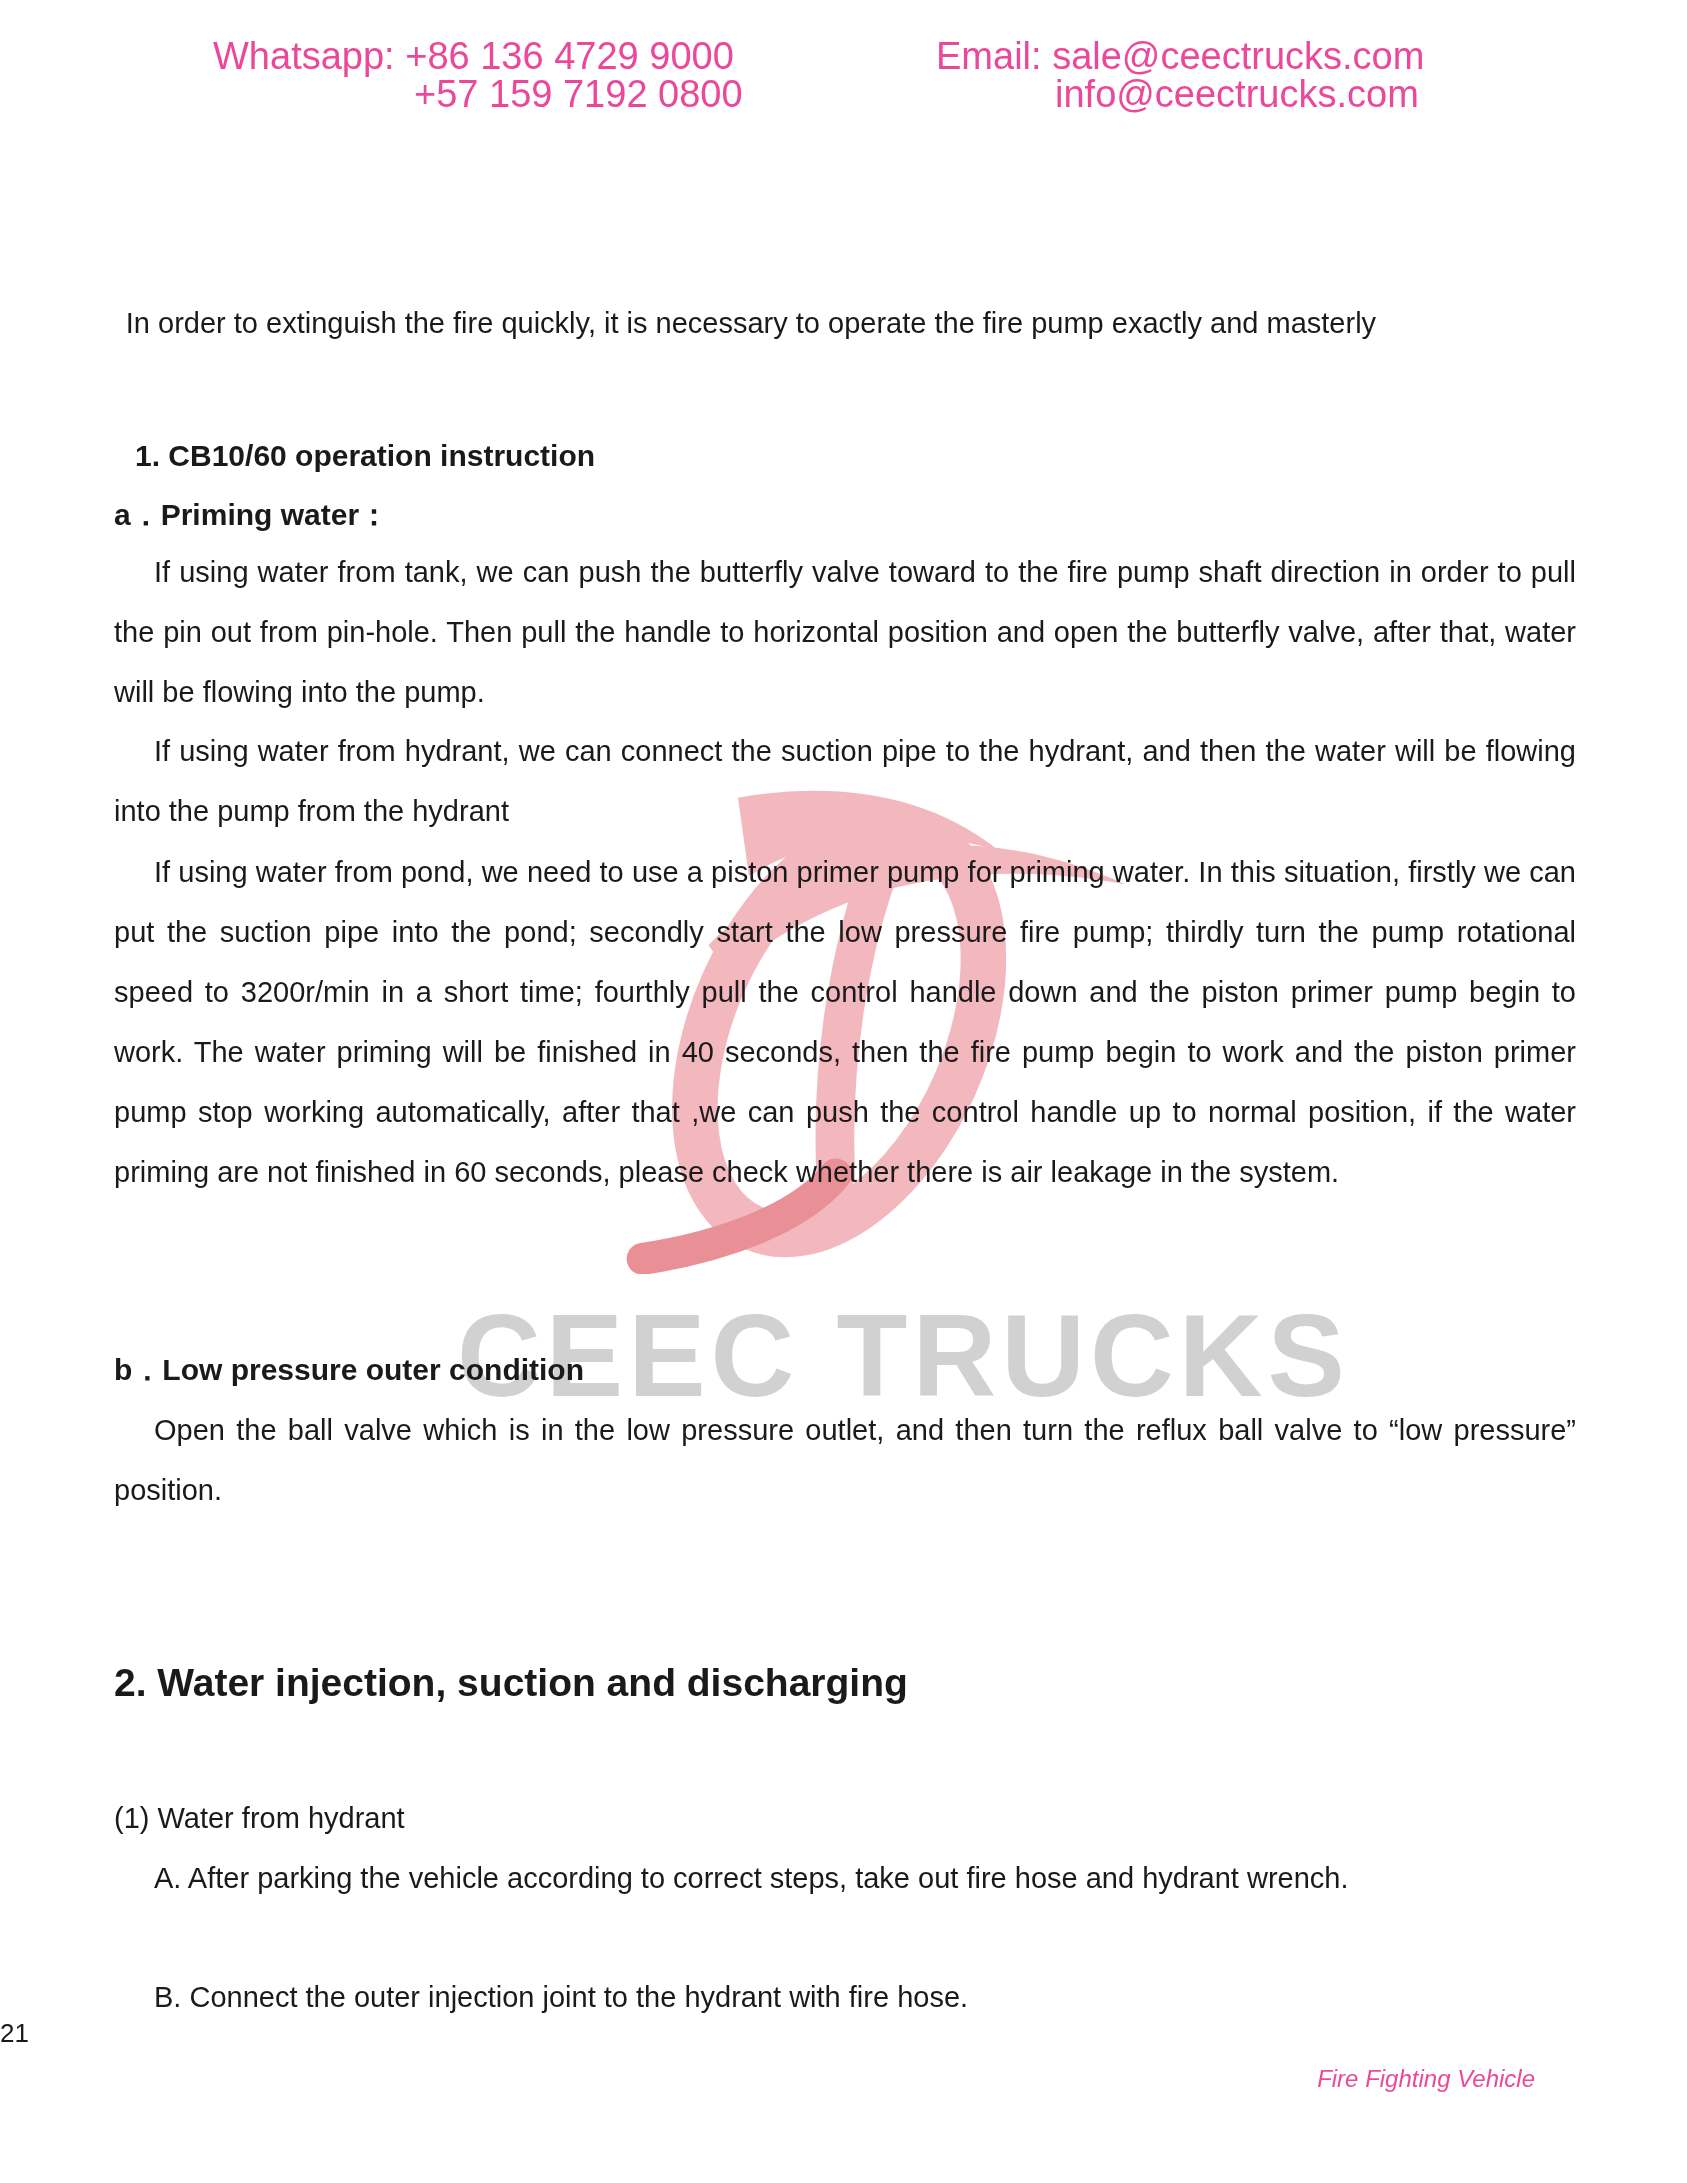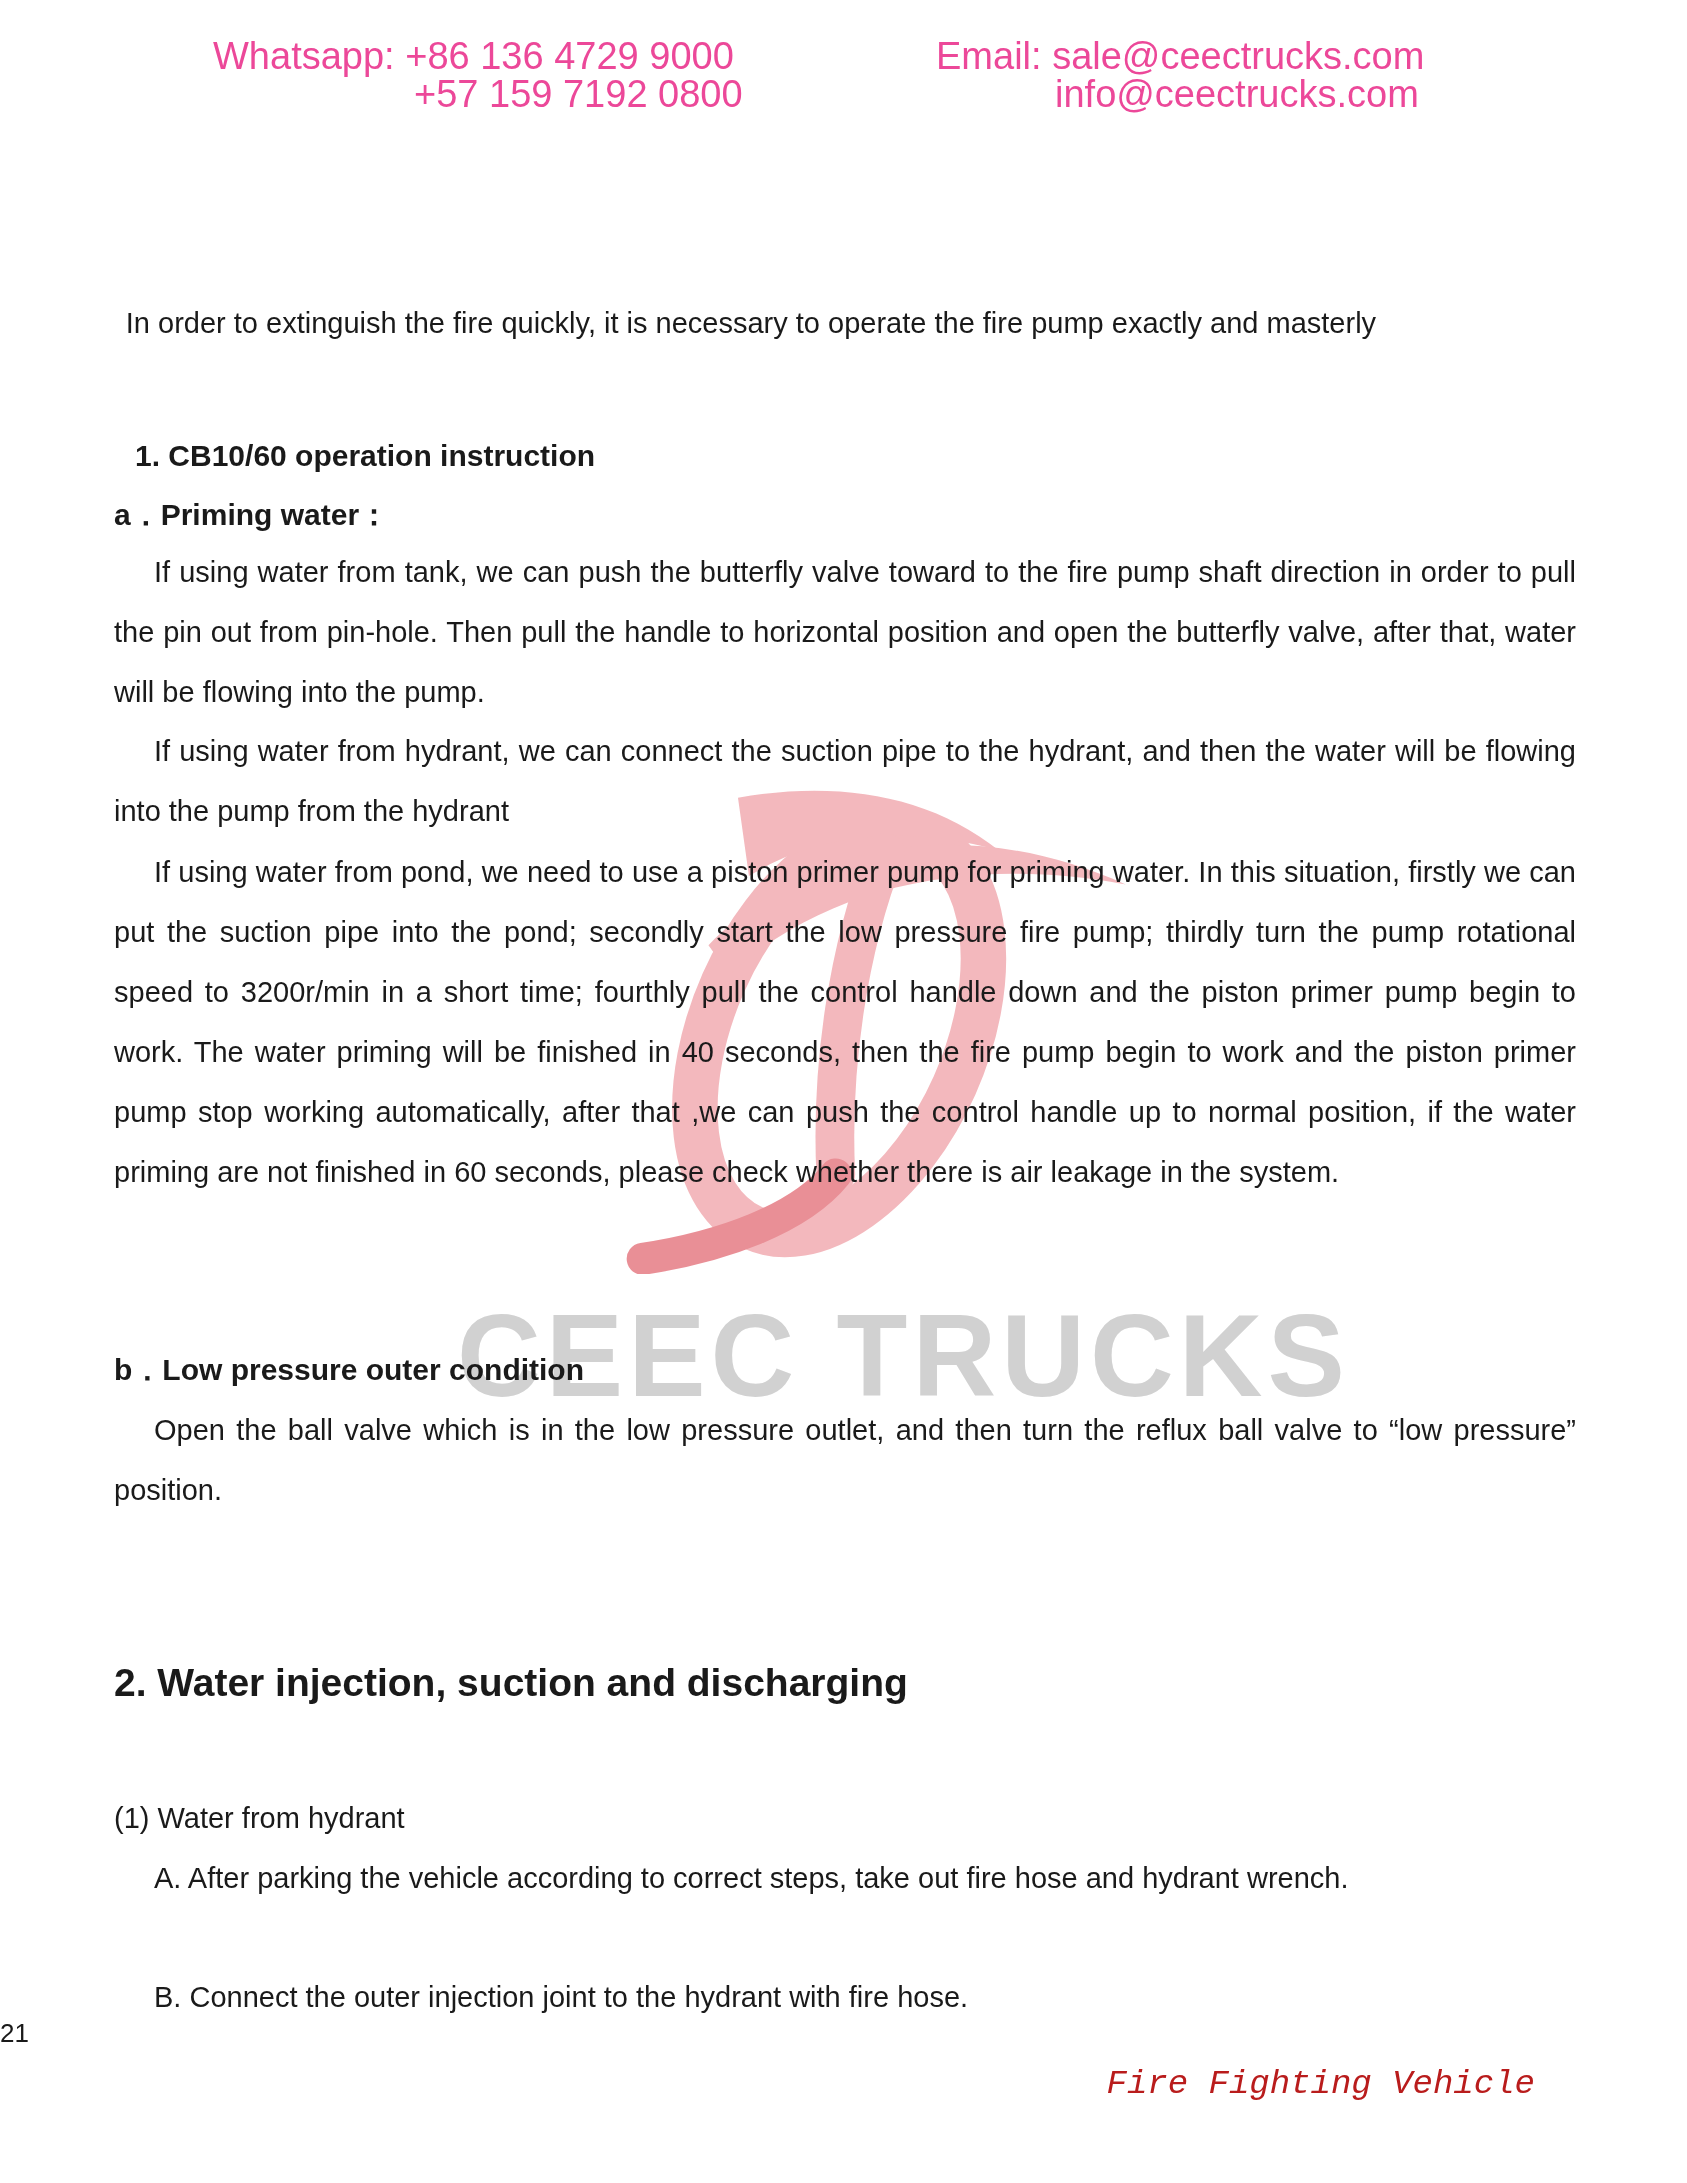--- a/index.html
+++ b/index.html
@@ -27,22 +27,22 @@
   .title{font-size:39px;line-height:49px;font-weight:bold;}
   .sub{font-size:30px;line-height:47px;font-weight:bold;}
   .para{font-size:29px;line-height:60px;text-align:justify;}
   .ind-sm{text-indent:11.8px;}
   .ind{text-indent:40px;}
   .plain{font-size:29px;line-height:60px;}
   
   .pagenum{position:absolute;left:0;top:2018px;width:1687px;font-size:26px;z-index:2;}
   .tagline{
     position:absolute;right:152px;top:2065px;z-index:2;
-    font-family:Liberation Mono, monospace;font-style:italic;
-    font-size:34px;color:#b91c1c;white-space:nowrap;
+    font-family:Liberation Sans, sans-serif;font-style:italic;
+    font-size:24px;color:#ec4899;white-space:nowrap;
   }
 </style>
 </head>
 <body>
 
 <div class="page">
 
   <svg class="wm-logo" viewBox="0 0 650 580" aria-hidden="true">
     <g opacity="0.92">
 

